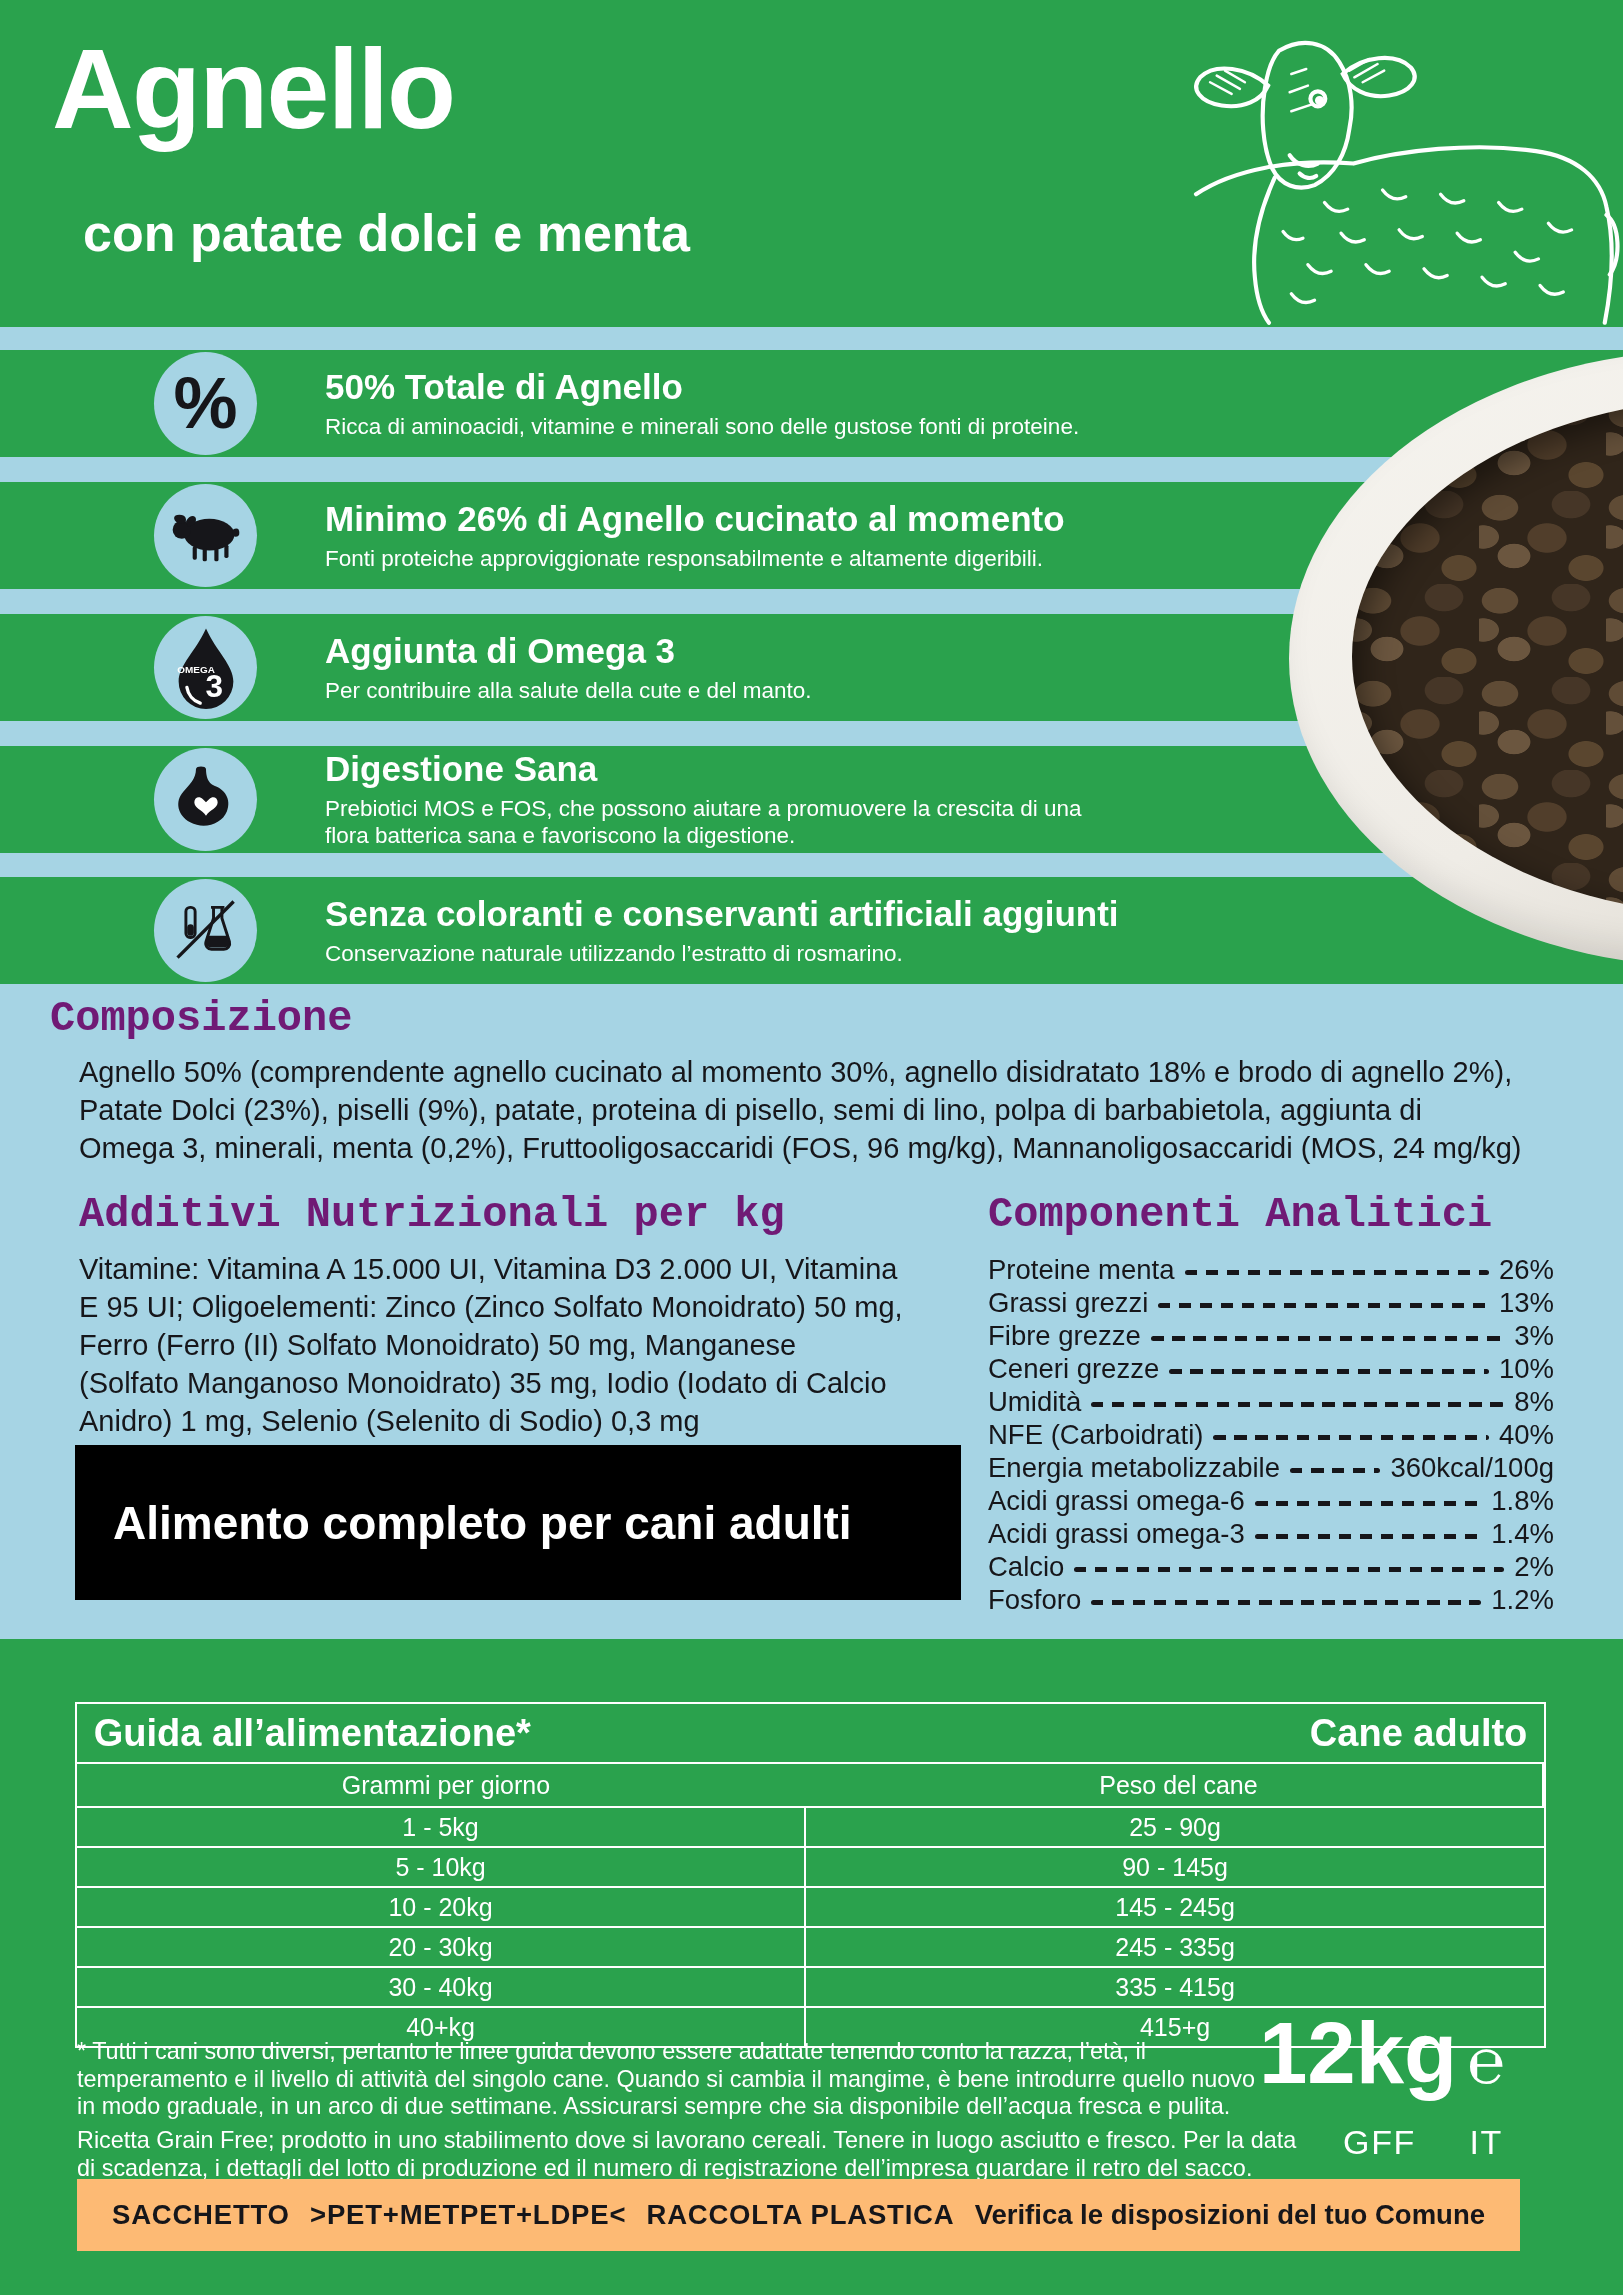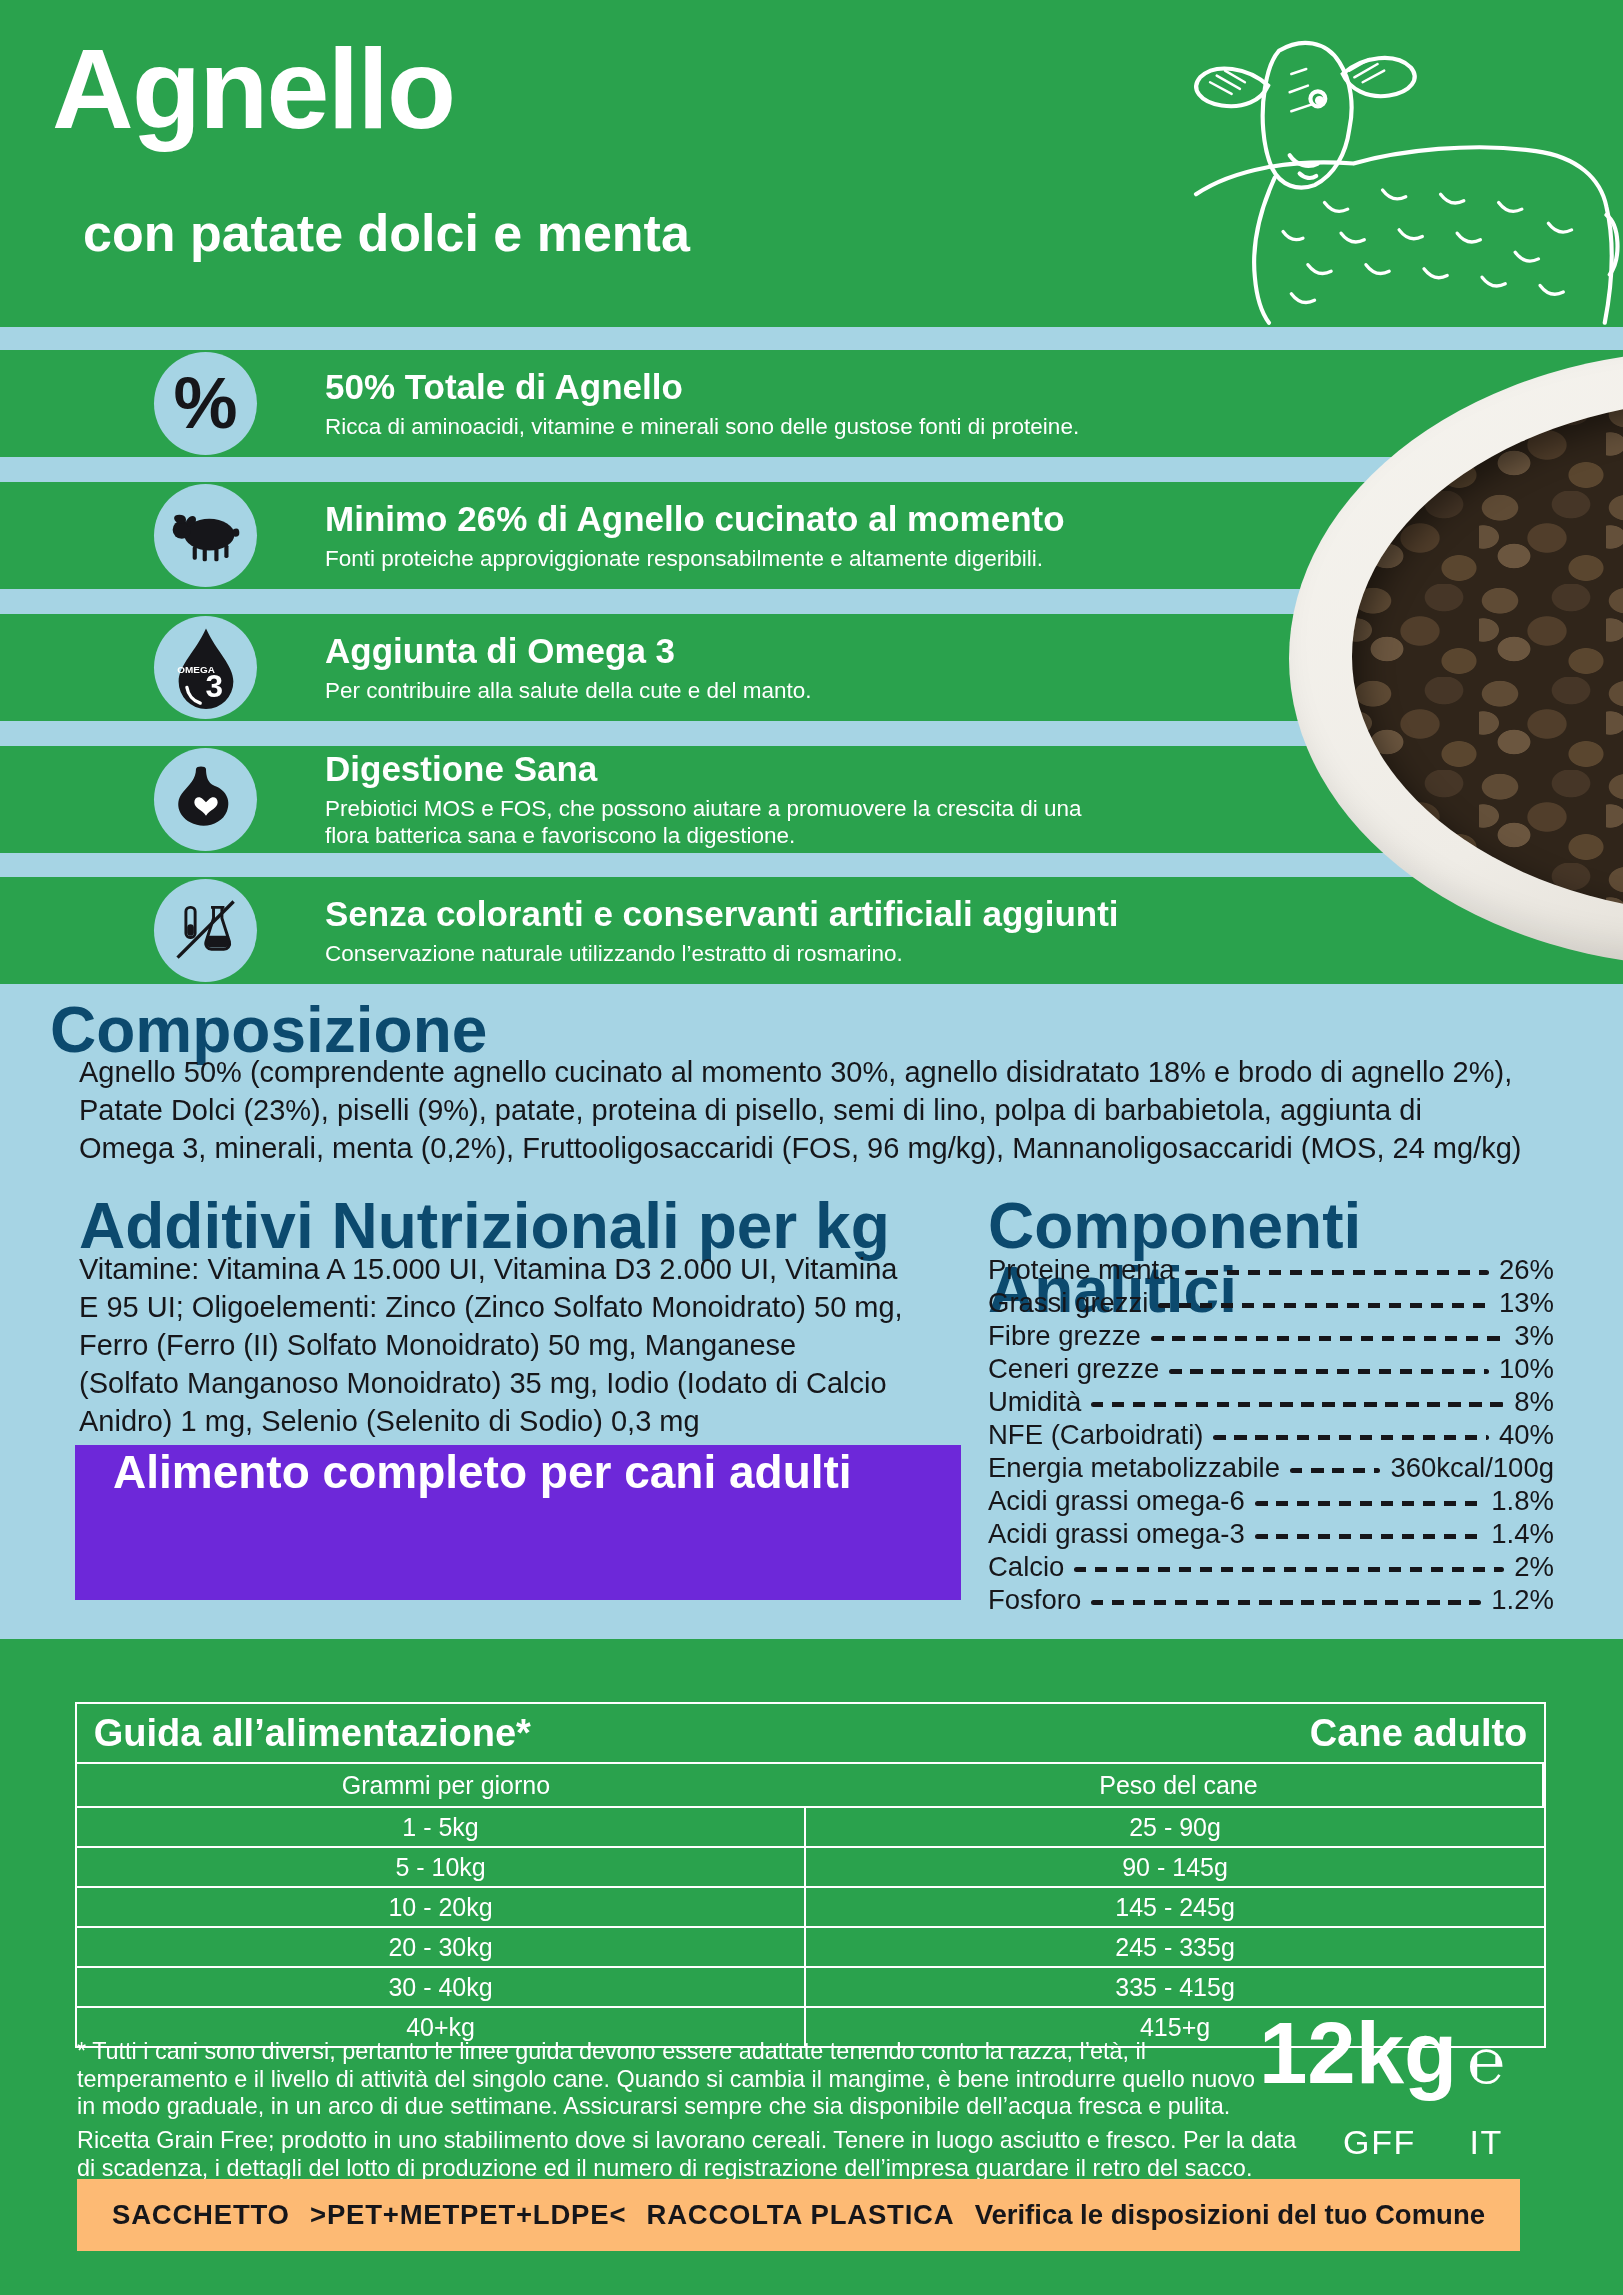--- a/index.html
+++ b/index.html
@@ -32,30 +32,30 @@
         radial-gradient(ellipse 26px 18.4px at 21px 16.7px,  #5f4b35 68%, rgba(0,0,0,0) 72%),
         radial-gradient(ellipse 28px 21px at 68px 47px,  #513e2b 68%, rgba(0,0,0,0) 72%),
         radial-gradient(ellipse 23.4px 17.5px at 35px 65px,  #6b563f 68%, rgba(0,0,0,0) 72%),
         radial-gradient(ellipse 27.5px 20px at 92px 13.3px, #463627 68%, rgba(0,0,0,0) 72%),
         radial-gradient(ellipse 25px 18.4px at 107px 77px, #5a462f 68%, rgba(0,0,0,0) 72%),
         radial-gradient(ellipse 22.5px 16.7px at 4.2px 46px,   #64503a 68%, rgba(0,0,0,0) 72%);
       background-size:127px 93px;
       box-shadow:inset 8.3px 11.7px 32px rgba(0,0,0,0.45);}
 
   
-  .sec-heading{position:absolute;font-size:64px;font-weight:700;color:#0c4a6e;line-height:1;}
+  .sec-heading{position:absolute;font-size:42px;font-weight:700;color:#701a75;line-height:1;font-family:Liberation Mono, monospace;}
   .sec-body{position:absolute;font-size:29px;color:#16161a;line-height:38px;white-space:pre-line;}
   .an-col{position:absolute;left:988px;top:1253px;width:566px;}
   .an-row{display:flex;align-items:center;height:33px;font-size:27.5px;color:#16161a;}
   .an-label{white-space:nowrap;}
   .an-leader{flex:1;height:5px;margin:5px 10px 0 10px;border-radius:2.5px;
       background:repeating-linear-gradient(90deg,#16161a 0 12.5px,rgba(0,0,0,0) 12.5px 21px);}
   .an-value{white-space:nowrap;}
-  .banner{position:absolute;left:75px;top:1445px;width:886px;height:155px;background:#6d28d9;
-      display:flex;align-items:flex-start;}
+  .banner{position:absolute;left:75px;top:1445px;width:886px;height:155px;background:#000000;
+      display:flex;align-items:center;}
   .banner-text{margin-left:38px;font-size:46px;font-weight:700;color:#fff;}
 
   
   .bottom{position:absolute;left:0;top:1639px;width:1623px;height:656px;background:#2aa24d;}
   .ftable{position:absolute;left:75px;top:63px;width:1471px;border:2.5px solid #fff;color:#fff;box-sizing:border-box;}
   .ft-head{display:flex;align-items:center;justify-content:space-between;height:58px;}
   .ft-title{margin-left:16.7px;font-size:38px;font-weight:700;}
   .ft-subject{margin-right:16.7px;font-size:38px;font-weight:700;}
   .ft-row{display:flex;border-top:2.5px solid #fff;}
   .ft-cell{display:flex;align-items:center;justify-content:center;font-size:25px;box-sizing:border-box;}

